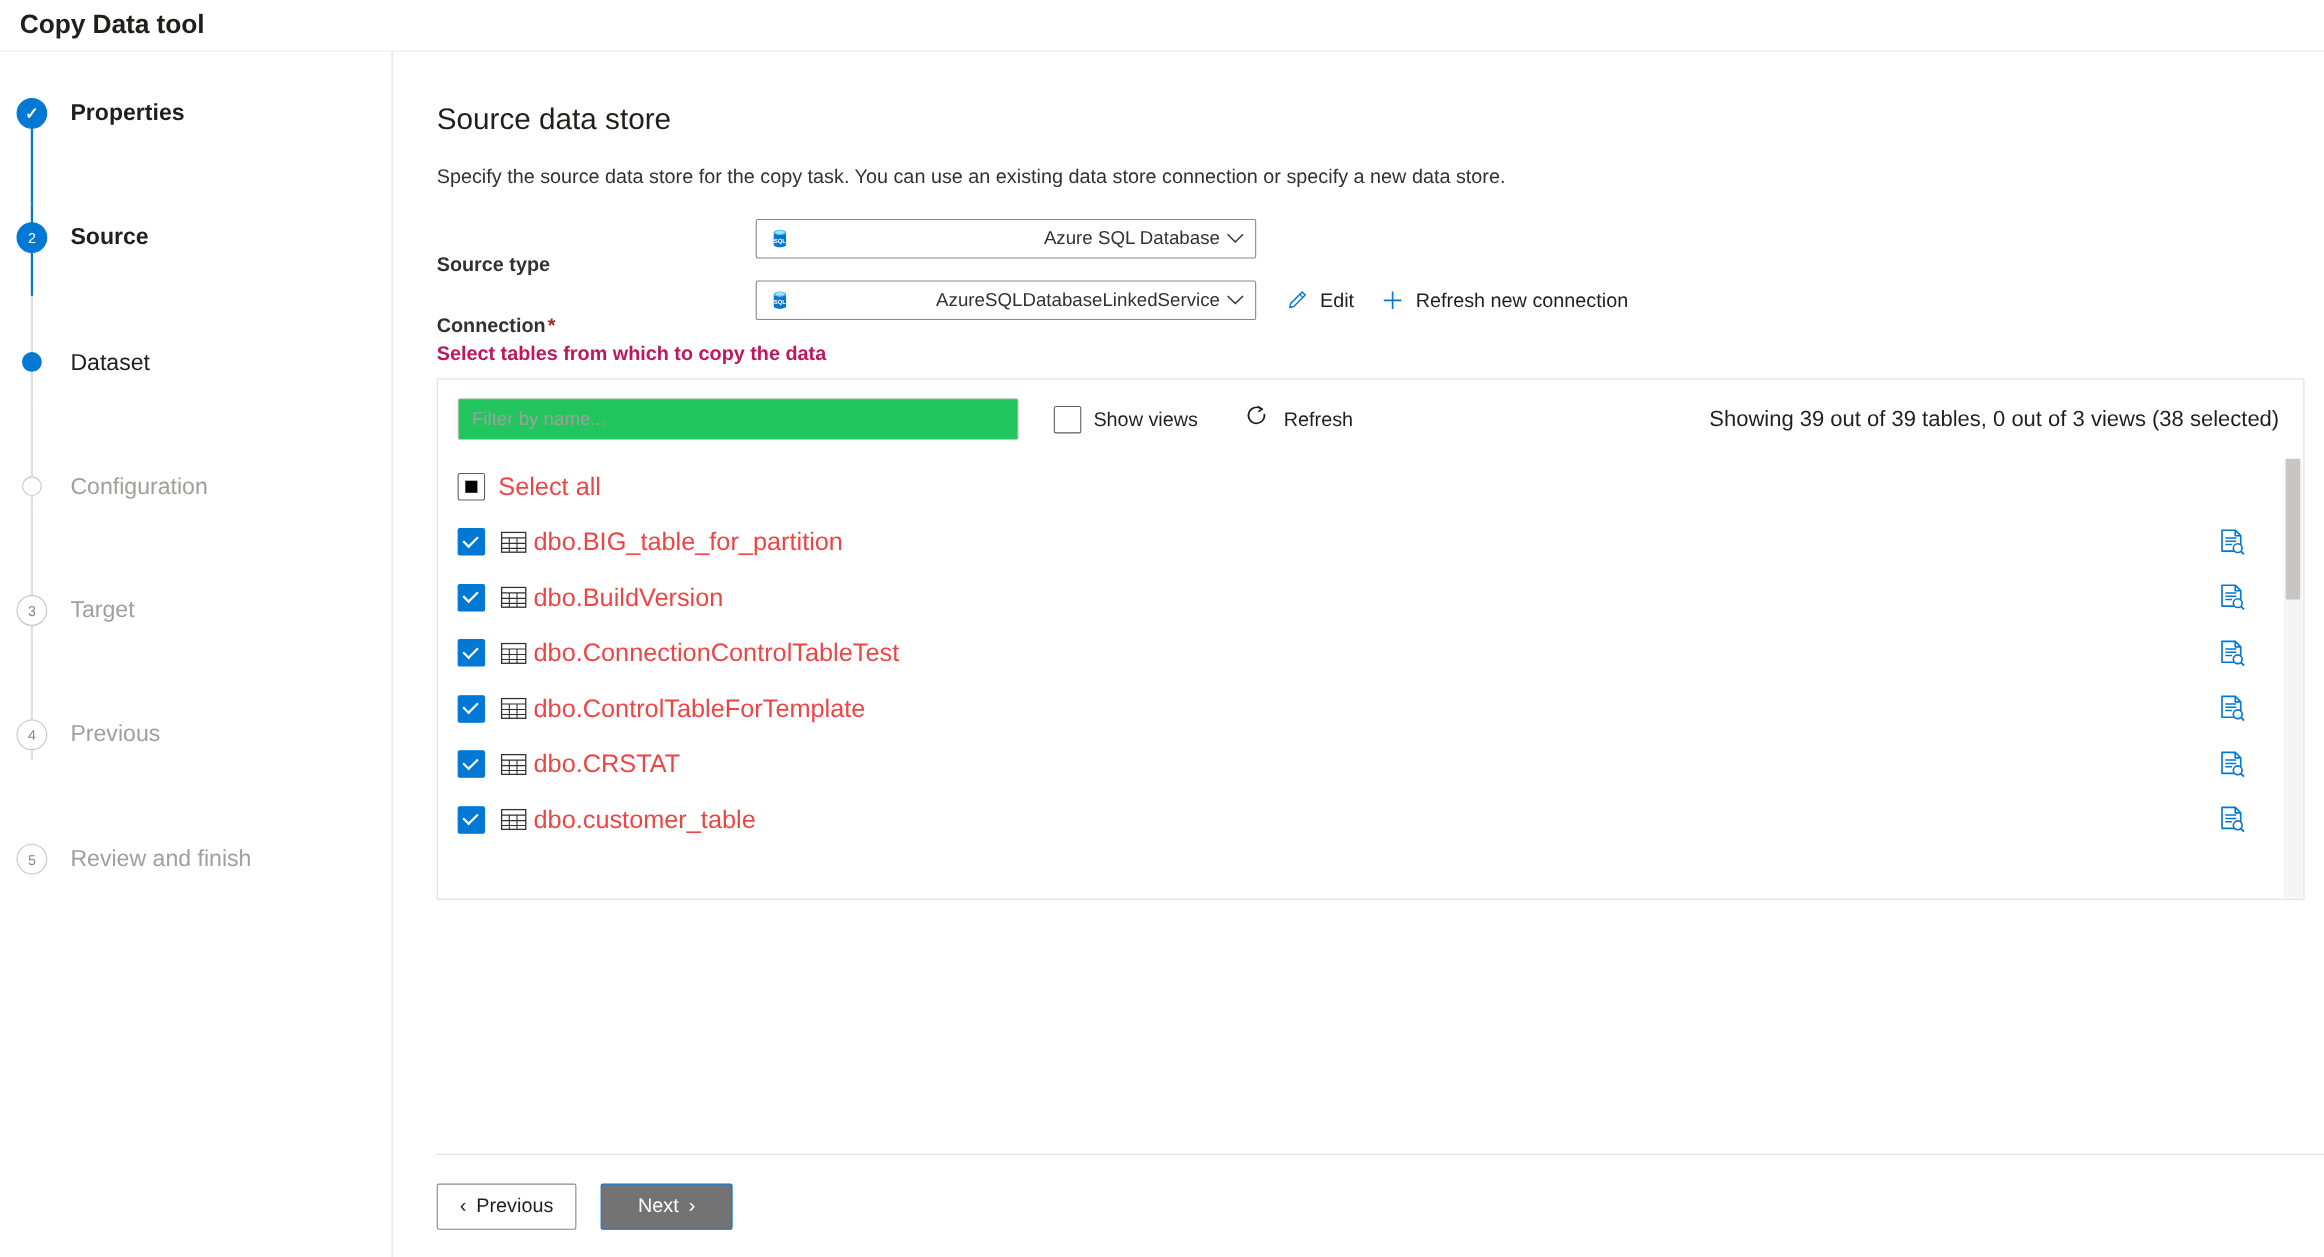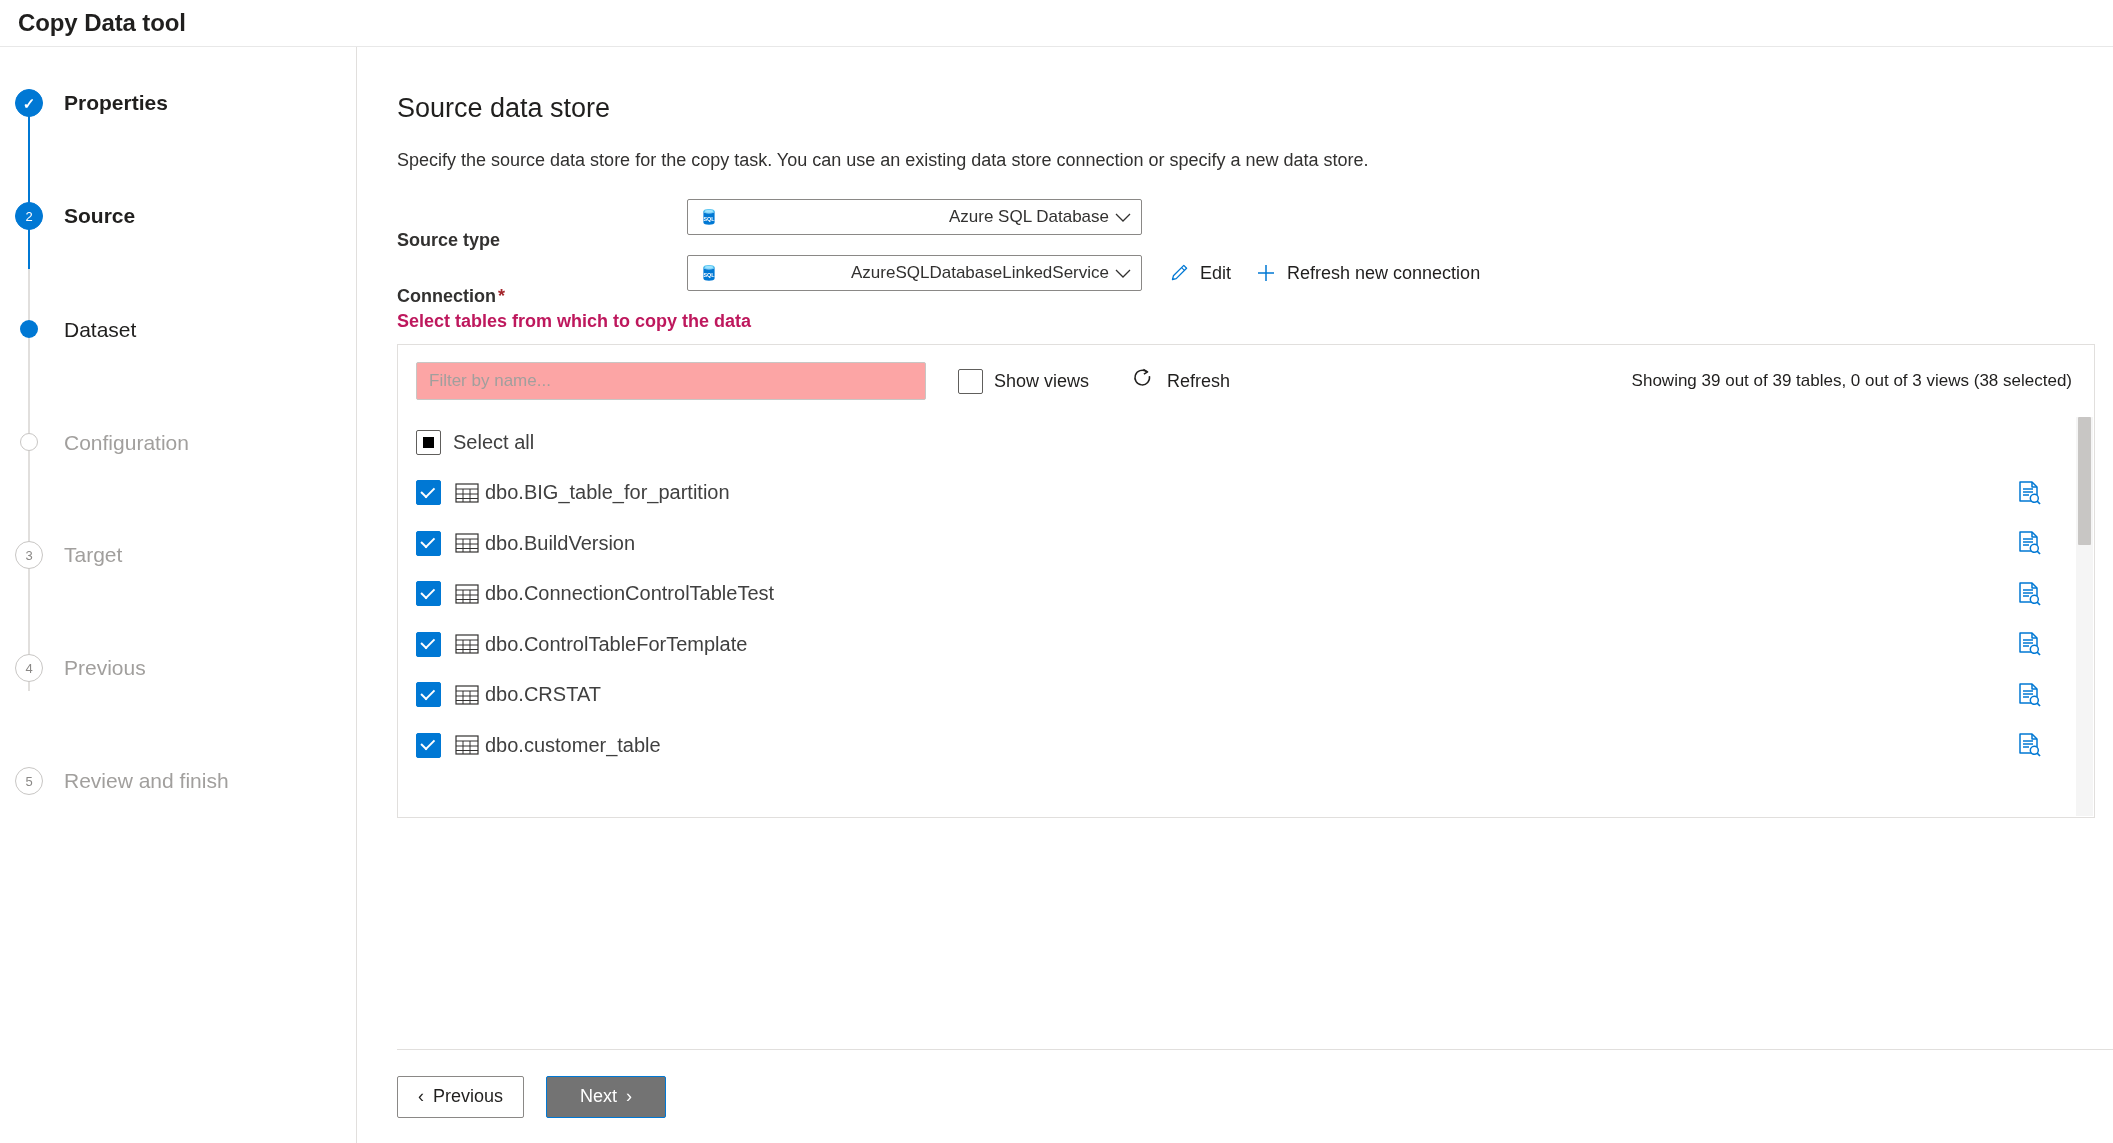--- a/index.html
+++ b/index.html
@@ -226,21 +226,21 @@
   }
   .filter-input {
     width: 510px;
     height: 38px;
     border: 1px solid #c8c6c4;
     border-radius: 2px;
     font-size: 17px;
     color: #323130;
     padding: 0 12px;
     font-family: "Liberation Sans", sans-serif;
-    background: #fca5a5;
+    background: #22c55e;
   }
   .filter-input::placeholder { color: #a19f9d; }
 
   .cb-inline {
     display: flex;
     align-items: center;
     gap: 11px;
     margin-left: 32px;
     font-size: 18px;
     color: #201f1e;
@@ -277,41 +277,41 @@
     display: flex;
     align-items: center;
     gap: 12px;
     margin-left: 42px;
     font-size: 18px;
     color: #201f1e;
     cursor: pointer;
   }
   .showing {
     margin-left: auto;
-    font-size: 17px;
+    font-size: 20px;
     color: #201f1e;
     white-space: nowrap;
     padding-right: 2px;
   }
 
   .list-area {
     position: relative;
     height: 400px;
     overflow: hidden;
   }
   .row {
     display: flex;
     align-items: center;
     height: 50.5px;
     padding-left: 18px;
     padding-right: 52px;
   }
   .row .name {
-    font-size: 20px;
-    color: #404040;
+    font-size: 23px;
+    color: #ef4444;
     padding-left: 6px;
     white-space: nowrap;
   }
   .row.select-all .name { padding-left: 12px; }
   .grid-icon {
     width: 24px; height: 20px;
     flex: 0 0 24px;
     margin-left: 14px;
   }
   .preview-icon {

